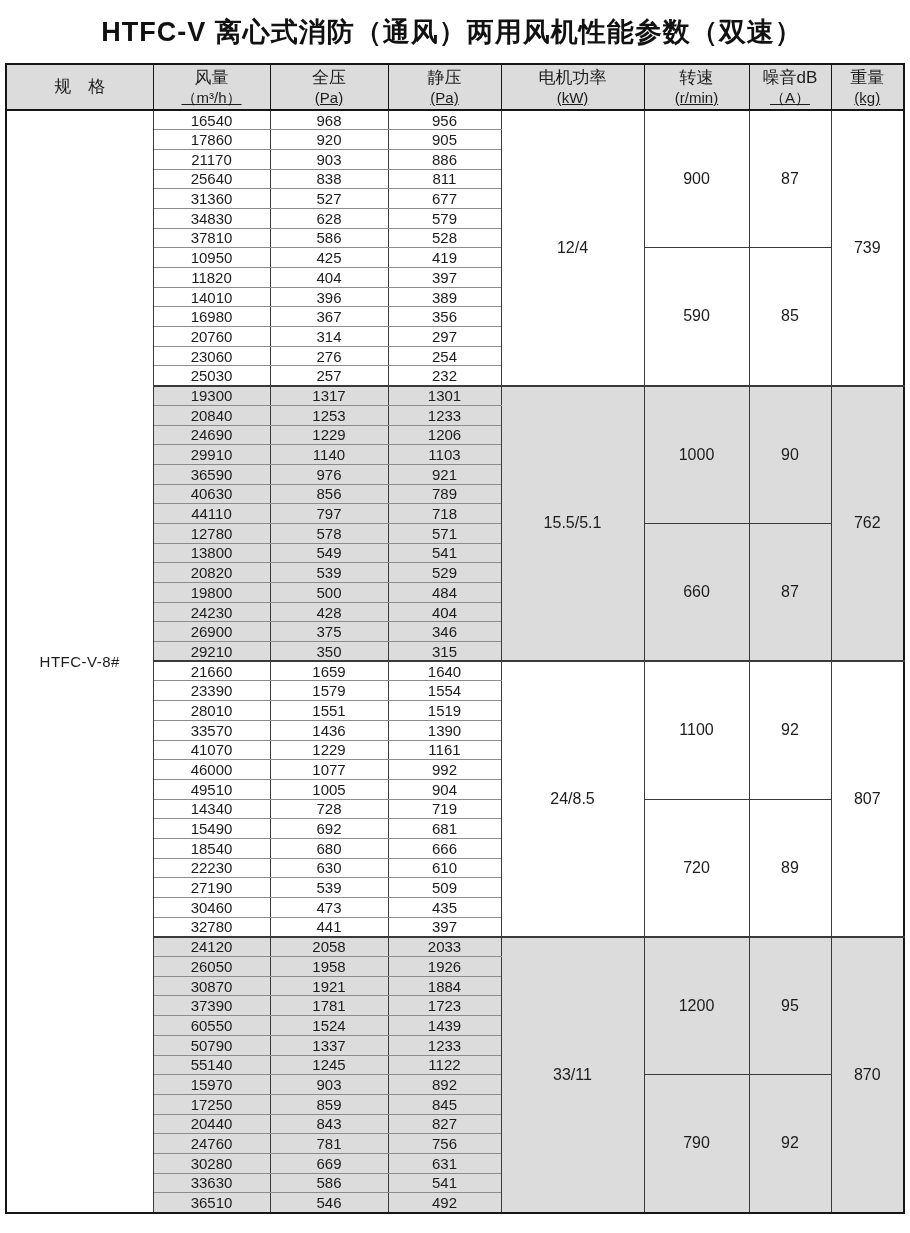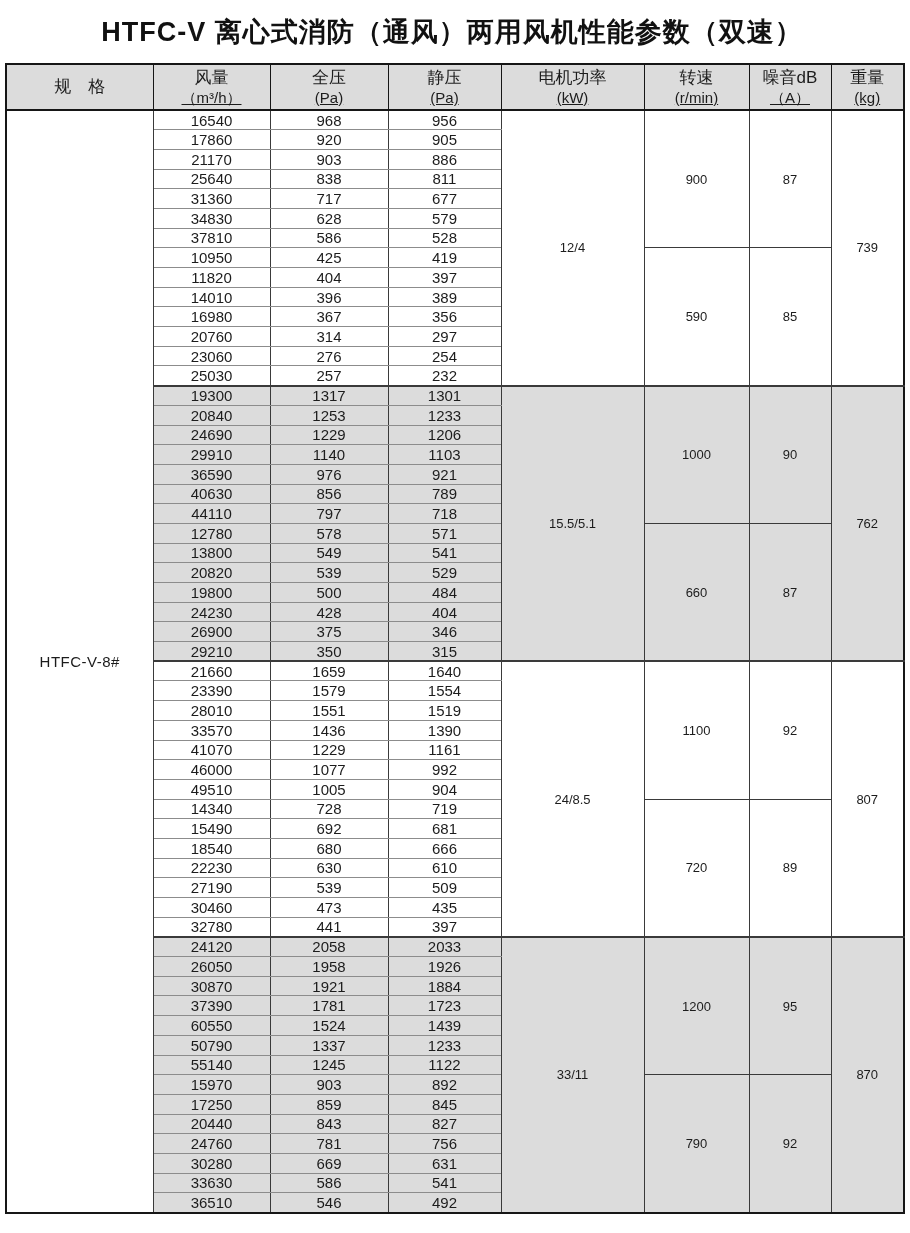--- a/index.html
+++ b/index.html
@@ -50,21 +50,21 @@
     text-align:center;
     vertical-align:middle;
     font-size:15px;
     padding:0;
     border-left:1px solid var(--border-mid);
     border-right:1px solid var(--border-mid);
     border-top:1px solid var(--row-line);
     border-bottom:1px solid var(--row-line);
   }
   td.merged{
-    font-size:13px;
+    font-size:16px;
     border:1px solid var(--border-mid);
   }
   tr.group-start td{border-top:2px solid var(--border-mid);}
   tr.shaded td{background:var(--stripe);}
   td.spec{
     background:#ffffff !important;
     font-size:15px;
     letter-spacing:0.5px;
     border:1px solid var(--border-mid);
   }
@@ -142,21 +142,21 @@
           <td>903</td>
           <td>886</td>
         </tr>
         <tr>
           <td>25640</td>
           <td>838</td>
           <td>811</td>
         </tr>
         <tr>
           <td>31360</td>
-          <td>717</td>
+          <td>527</td>
           <td>677</td>
         </tr>
         <tr>
           <td>34830</td>
           <td>628</td>
           <td>579</td>
         </tr>
         <tr>
           <td>37810</td>
           <td>586</td>

